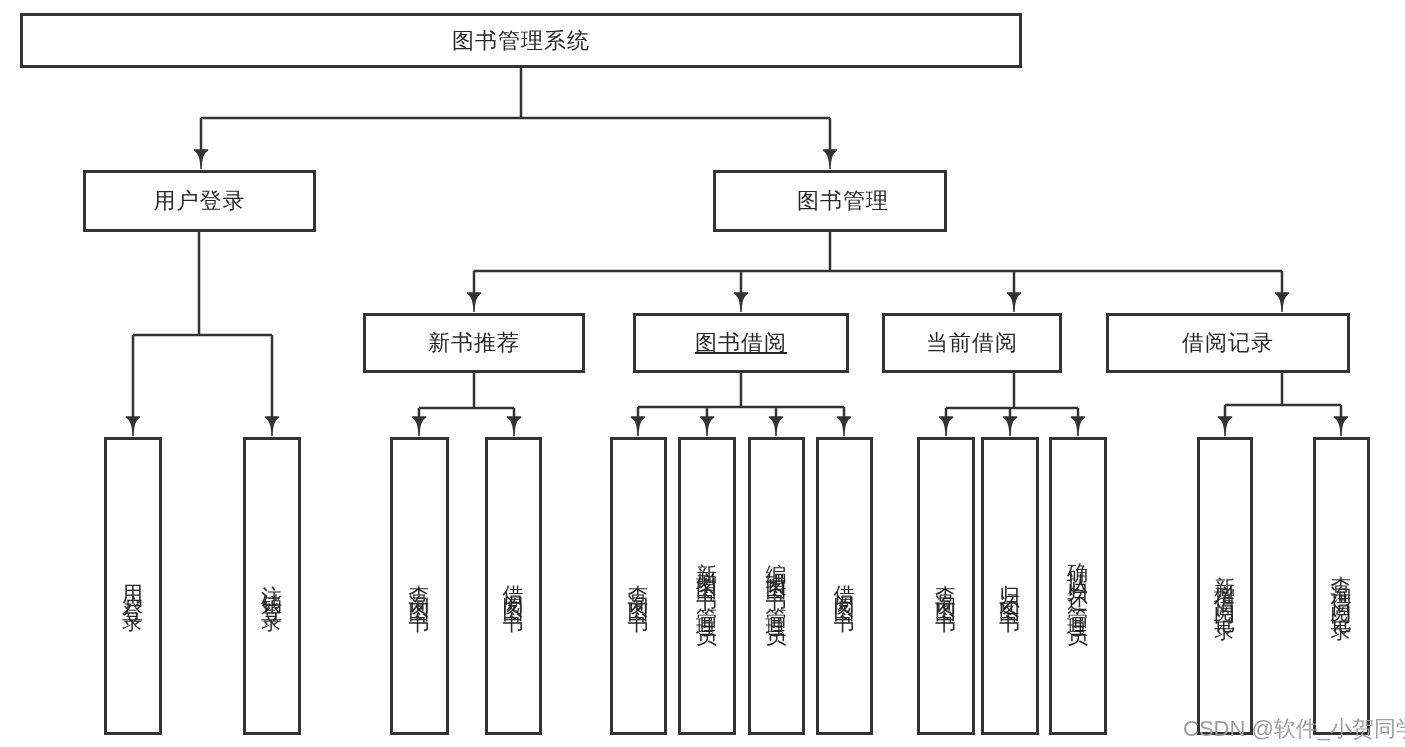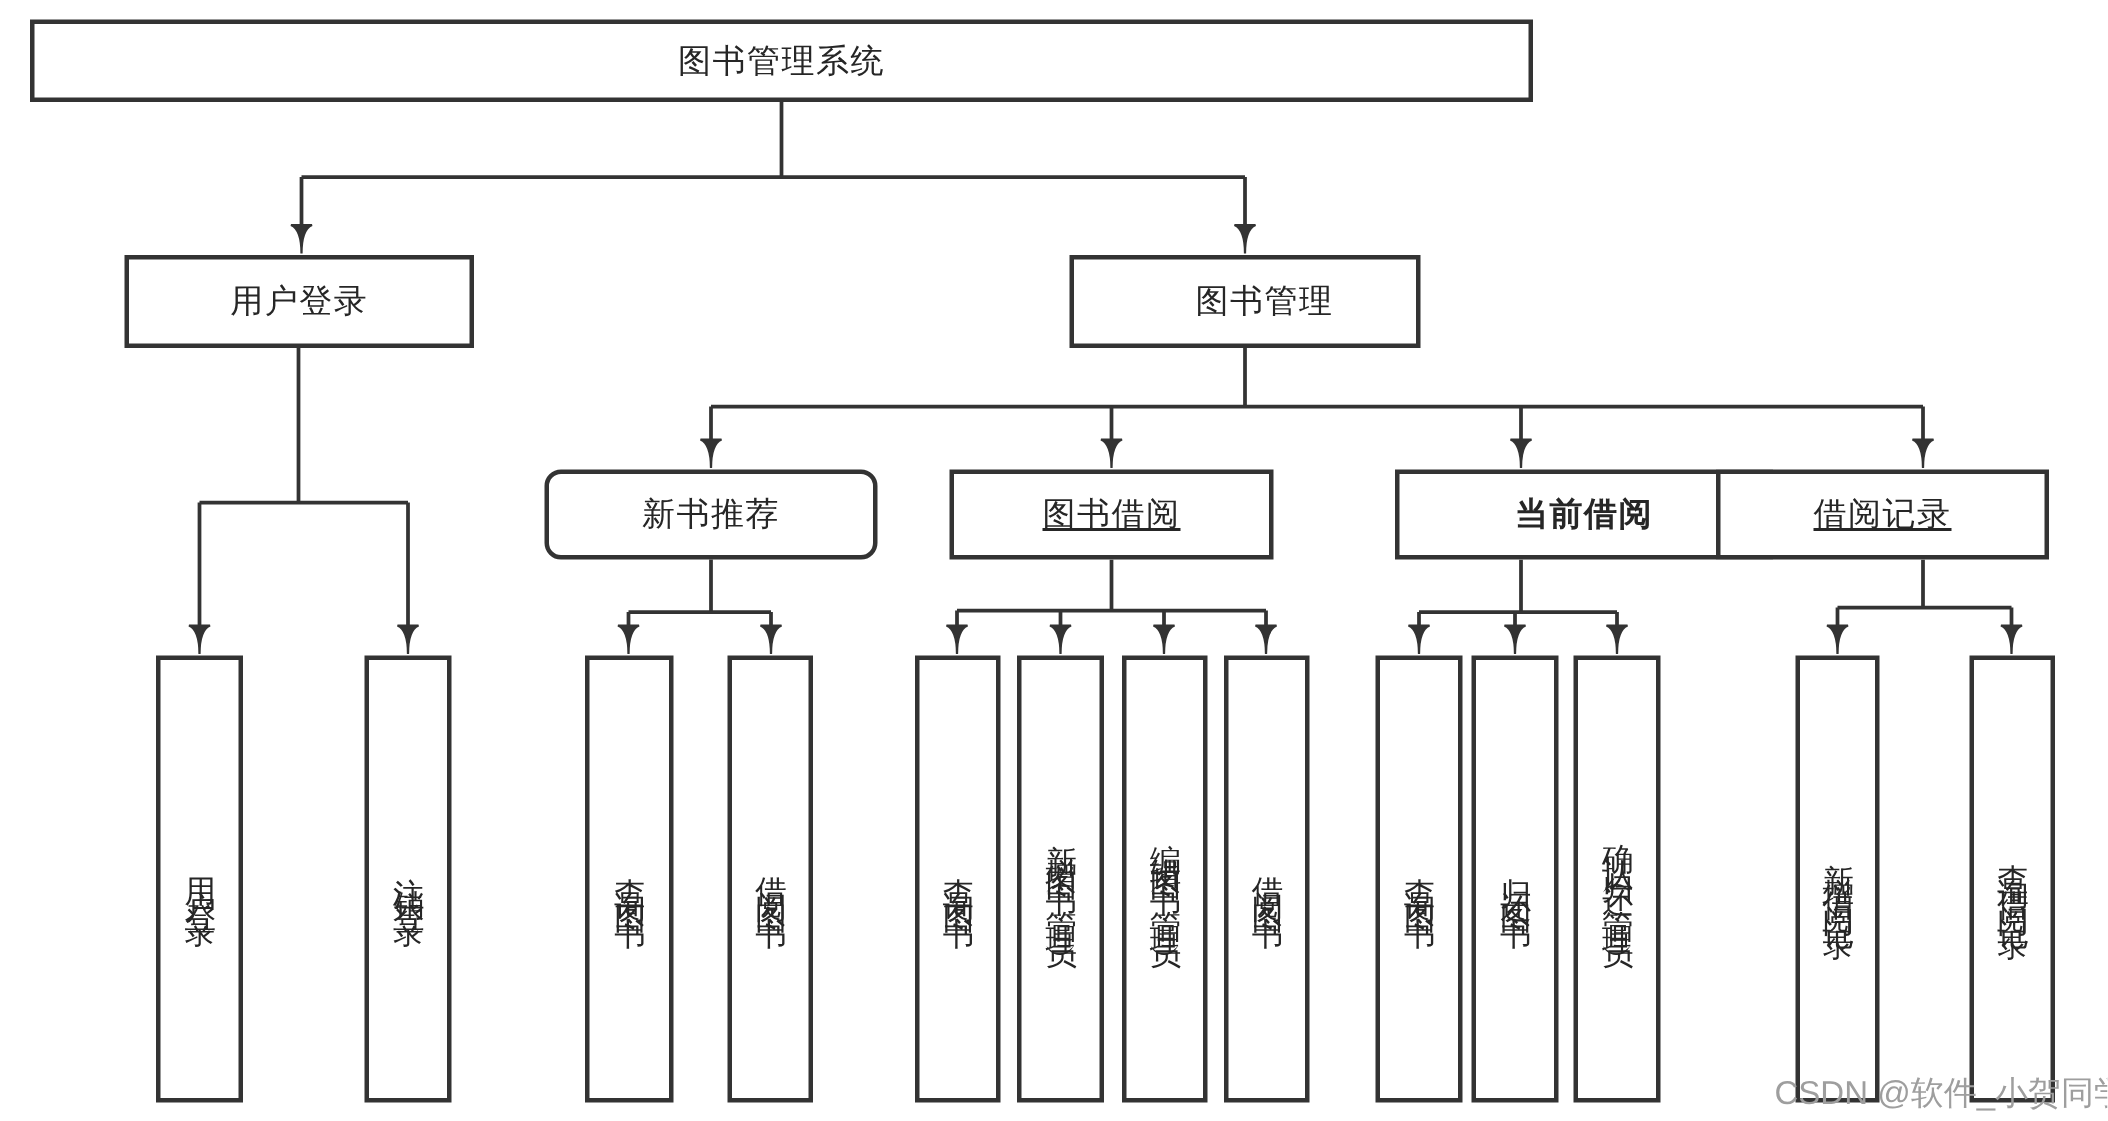--- a/index.html
+++ b/index.html
@@ -106,30 +106,30 @@
     <span>图书管理系统</span>
   </div>
 
   <div class="box" style="left:83px;top:170px;width:233px;height:62px;">
     <span>用户登录</span>
   </div>
   <div class="box" style="left:713px;top:170px;width:234px;height:62px;padding-left:26px;">
     <span>图书管理</span>
   </div>
 
-  <div class="box" style="left:363px;top:313px;width:222px;height:60px;border-radius:11px;">
+  <div class="box" style="left:363px;top:313px;width:222px;height:60px;">
     <span>新书推荐</span>
   </div>
   <div class="box" style="left:633px;top:313px;width:216px;height:60px;text-decoration:underline;">
     <span>图书借阅</span>
   </div>
-  <div class="box" style="left:930px;top:313px;width:252px;height:60px;font-weight:bold;">
+  <div class="box" style="left:882px;top:313px;width:180px;height:60px;">
     <span>当前借阅</span>
   </div>
-  <div class="box" style="left:1144px;top:313px;width:222px;height:60px;text-decoration:underline;">
+  <div class="box" style="left:1106px;top:313px;width:244px;height:60px;">
     <span>借阅记录</span>
   </div>
 
   <div class="box leaf" style="left:104px;width:58px;">
     <span class="vtext">用户登录</span>
   </div>
   <div class="box leaf" style="left:243px;width:58px;">
     <span class="vtext">注销登录</span>
   </div>
 

